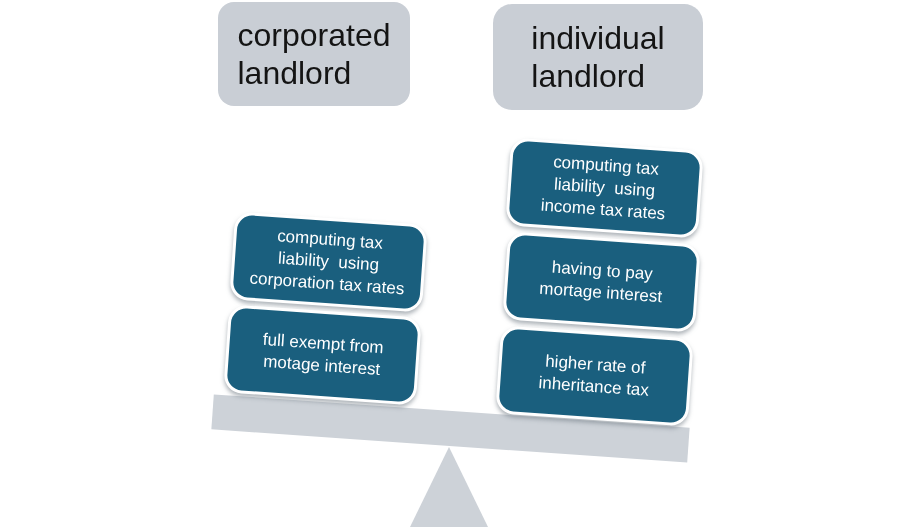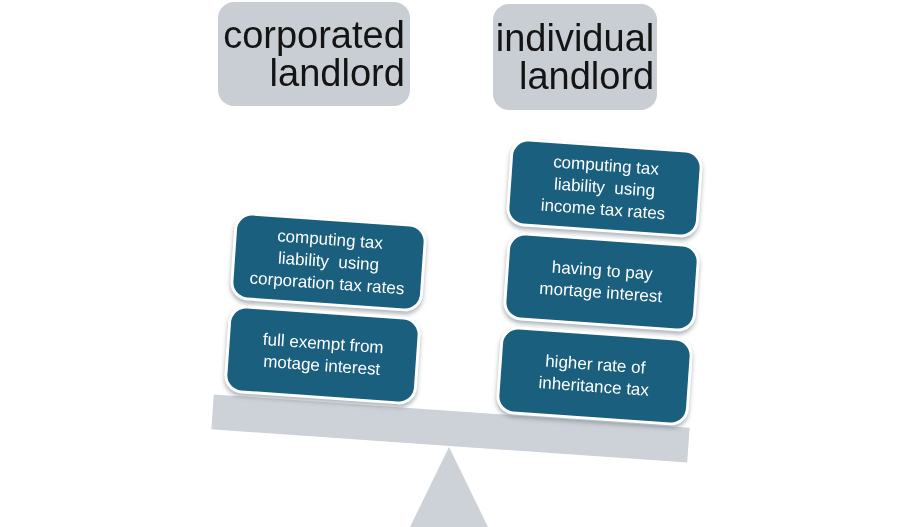--- a/index.html
+++ b/index.html
@@ -18,27 +18,27 @@
   .header-box {
     position: absolute;
     border-radius: 16px;
     background: #C9CED5;
     display: flex;
     align-items: center;
     justify-content: center;
   }
   .header-box .label {
     color: #141414;
-    font-size: 38px;
+    font-size: 32px;
     line-height: 38px;
-    text-align: right;
+    text-align: left;
     white-space: pre-wrap;
   }
   .header-left  { left: 218px; top: 2px;  width: 192px; height: 104px; }
-  .header-right { left: 493px; top: 4px;  width: 164px; height: 106px; }
+  .header-right { left: 493px; top: 4px;  width: 210px; height: 106px; border-radius: 19px; }
 
   .teal-box {
     position: absolute;
     width: 187px;
     height: 82px;
     background: #1A5F7E;
     border: 3px solid #ffffff;
     border-radius: 18px;
     box-shadow: 0 3px 4px rgba(110,120,130,0.55);
     display: flex;

